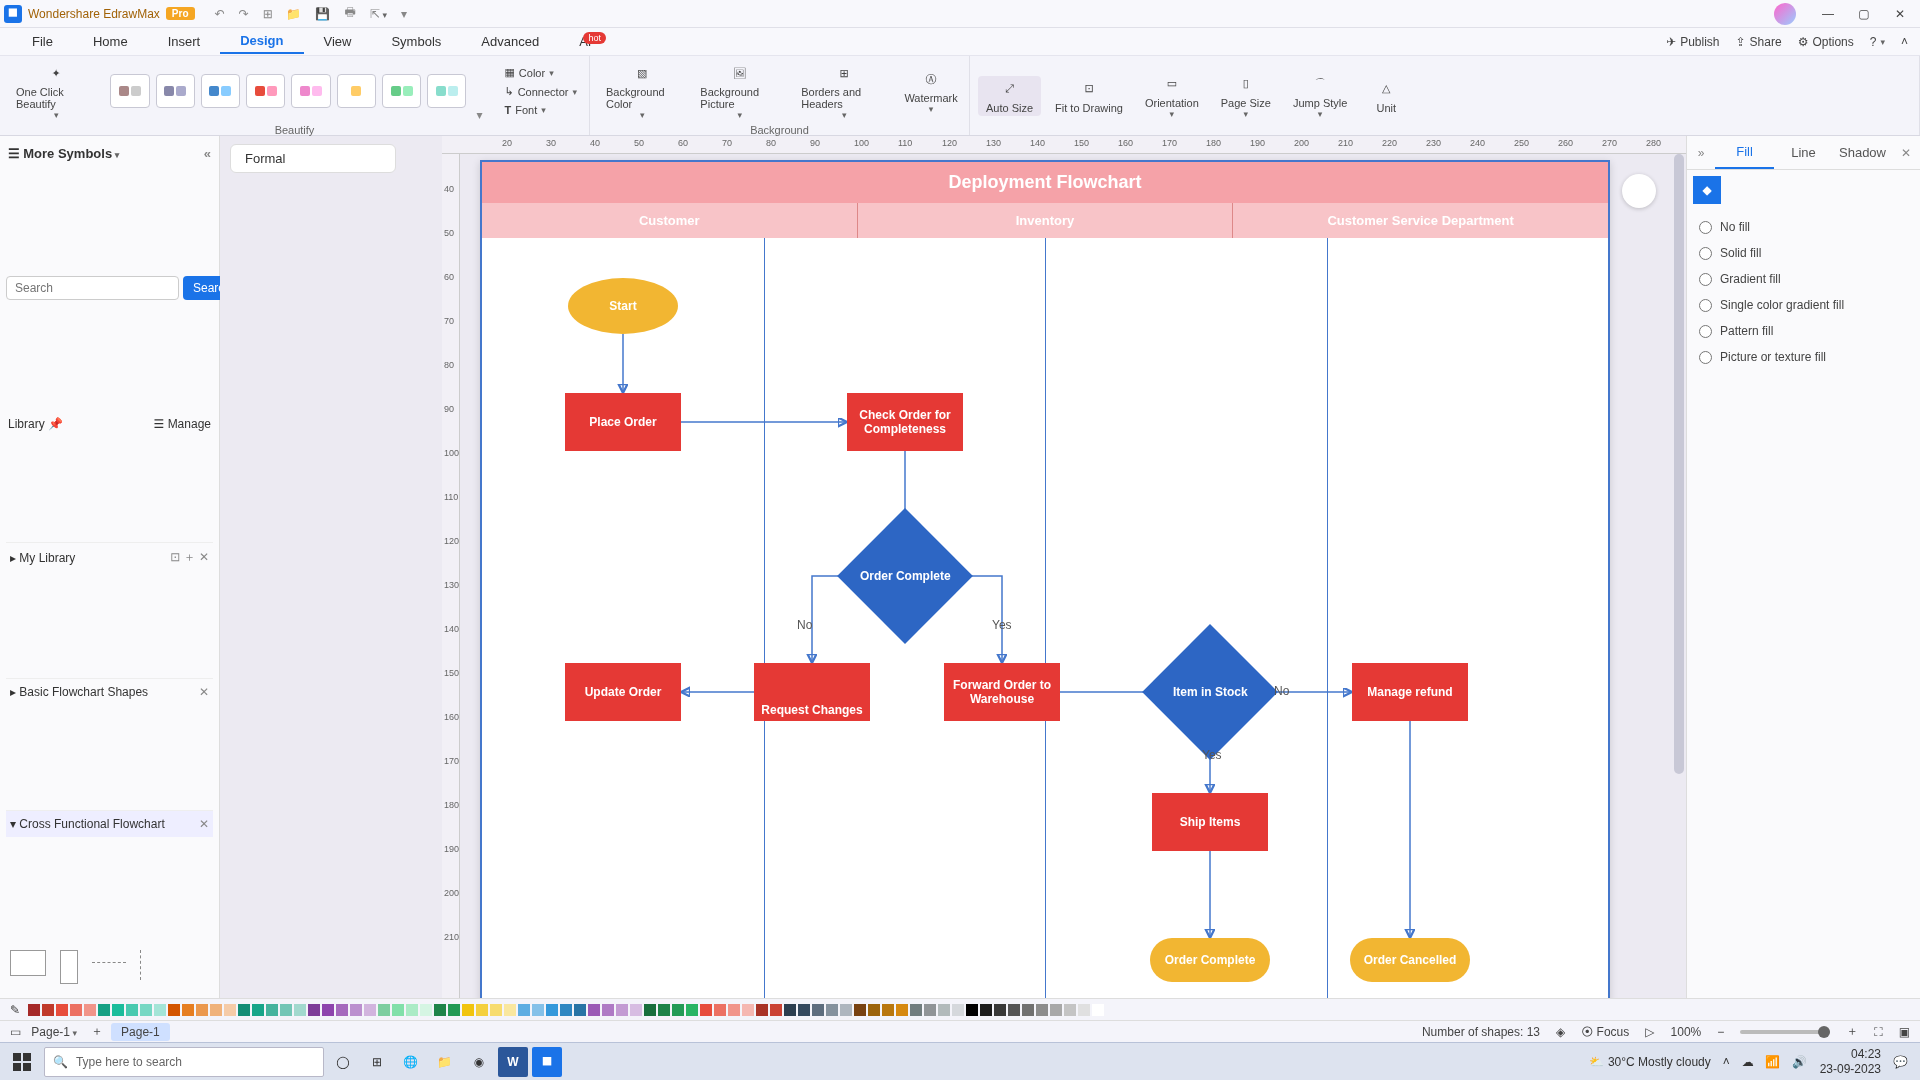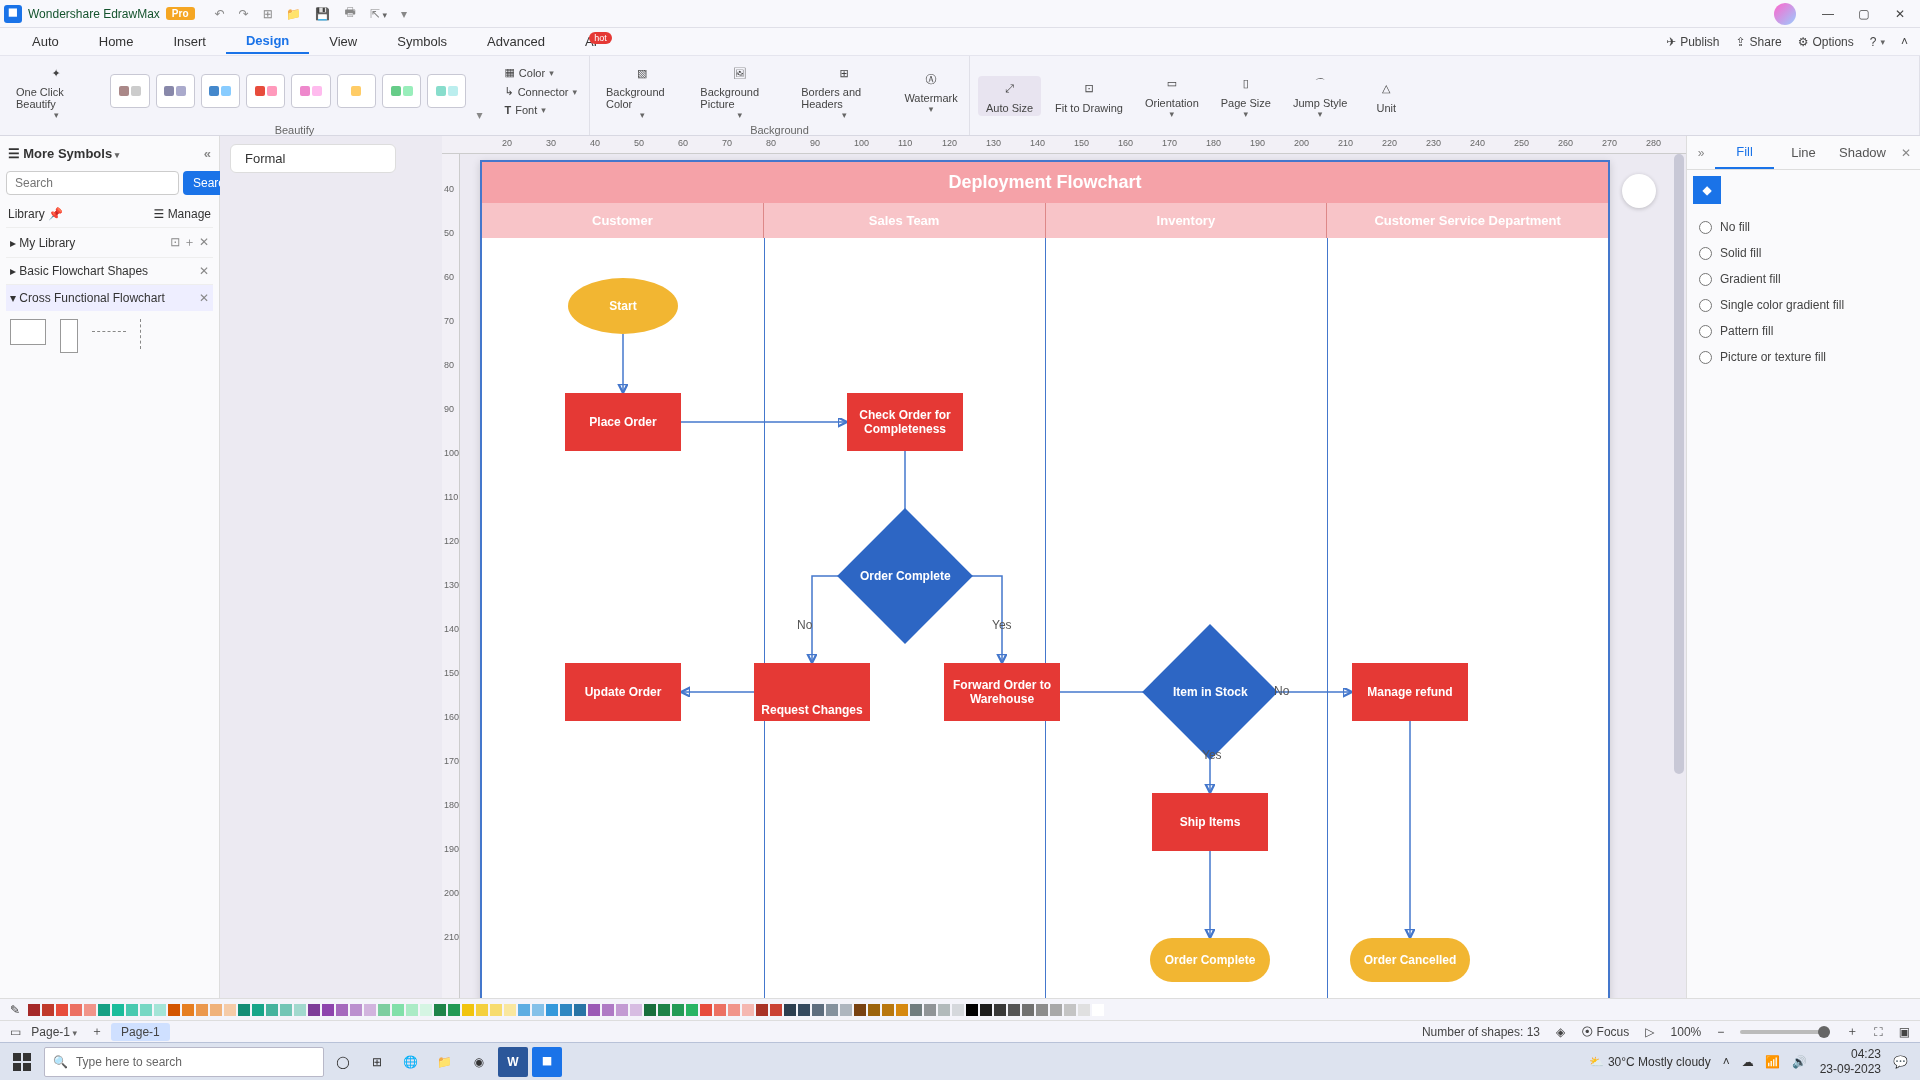--- a/index.html
+++ b/index.html
@@ -1,21 +1,21 @@
 <!DOCTYPE html>
 <html><head>
 <meta charset="utf-8">
 <style>
 * { margin: 0; padding: 0; box-sizing: border-box; font-family: "Segoe UI", Arial, sans-serif; }
 body { background: #f0f0f5; width: 1920px; height: 1080px; overflow: hidden; font-size: 12px; color: #333; }
 
 
 .title-bar { height: 28px; background: #f8f8fc; display: flex; align-items: center; padding: 0 4px; border-bottom: 1px solid #e0e0e8; }
 .title-bar .logo { width: 18px; height: 18px; background: #1a73e8; border-radius: 3px; display: flex; align-items: center; justify-content: center; color: white; font-weight: bold; font-size: 11px; margin-right: 6px; }
-.title-bar .title-text { font-size: 12px; color: #14532d; }
+.title-bar .title-text { font-size: 12px; color: #a16207; }
 .title-bar .pro-badge { background: #f5a623; color: white; font-size: 10px; padding: 1px 6px; border-radius: 3px; margin-left: 6px; font-weight: bold; }
 .title-bar .qat { display: flex; gap: 14px; margin-left: 20px; color: #888; align-items: center; }
 .title-bar .window-controls { margin-left: auto; display: flex; gap: 4px; align-items: center; }
 .title-bar .window-controls .avatar { width: 22px; height: 22px; border-radius: 50%; background: linear-gradient(135deg,#f6c,#9cf); margin-right: 12px; }
 .title-bar .window-controls .wc { width: 32px; height: 24px; display: flex; align-items: center; justify-content: center; color: #444; cursor: pointer; }
 
 
 .menu-bar { height: 28px; background: #f8f8fc; display: flex; align-items: center; padding: 0 12px; border-bottom: 1px solid #e5e5ee; }
 .menu-bar .menu-item { padding: 4px 20px; font-size: 13px; color: #333; cursor: pointer; }
 .menu-bar .menu-item.active { border-bottom: 2px solid #1a73e8; color: #1a73e8; font-weight: 600; }
@@ -32,21 +32,21 @@
 .ribbon-btn .ico { width: 22px; height: 22px; margin-bottom: 2px; display:flex; align-items:center; justify-content:center; }
 .beautify-chip { width: 44px; height: 34px; border: 1px solid #c8c8d4; border-radius: 4px; background: #fff; display:flex; align-items:center; justify-content:center; position:relative; }
 .beautify-chip .sw { width:10px; height:10px; border-radius:2px; margin:1px; }
 .mini-row { display:flex; align-items:center; gap:4px; font-size:11px; color:#444; cursor:pointer; padding:2px 4px;}
 .ribbon-btn.highlighted { background:#e8e4f0; border-radius:4px; }
 
 
 .main { display: flex; height: calc(100% - 28px - 28px - 80px - 22px - 22px - 38px); }
 
 
-.left-panel { width: 220px; background: #fafafc; border-right: 1px solid #ddd; padding: 6px; display:flex; flex-direction:column; }
+.left-panel { width: 220px; background: #fafafc; border-right: 1px solid #ddd; padding: 6px; display:flex; flex-direction:column;justify-content:space-between; }
 .left-panel .hdr { display:flex; align-items:center; justify-content:space-between; padding:4px 2px; font-size:13px; font-weight:600;}
 .left-panel .search-row { display:flex; gap:4px; margin:6px 0; }
 .left-panel .search-row input { flex:1; border:1px solid #ccc; border-radius:4px; padding:4px 8px; font-size:12px; }
 .left-panel .search-row button { background:#1a73e8; color:white; border:none; border-radius:4px; padding:4px 10px; font-size:12px; cursor:pointer; }
 .lp-section-head { display:flex; justify-content:space-between; align-items:center; padding:6px 2px; font-size:12px; }
 .lp-cat { padding:6px 4px; font-size:12px; border-top:1px solid #eee; display:flex; justify-content:space-between; align-items:center; cursor:pointer;}
 .shape-thumbs { display:flex; gap:14px; padding:8px 4px; }
 .shape-thumbs .th { width:36px; height:26px; border:1px solid #999; background:#fff; }
 
 
@@ -125,21 +125,21 @@
   </div>
   <div class="window-controls">
     <div class="avatar"></div>
     <div class="wc">—</div>
     <div class="wc">▢</div>
     <div class="wc">✕</div>
   </div>
 </div>
 
 <div class="menu-bar">
-  <div class="menu-item">Auto</div>
+  <div class="menu-item">File</div>
   <div class="menu-item">Home</div>
   <div class="menu-item">Insert</div>
   <div class="menu-item active">Design</div>
   <div class="menu-item">View</div>
   <div class="menu-item">Symbols</div>
   <div class="menu-item">Advanced</div>
   <div class="menu-item"><span>AI</span><span class="ai-badge">hot</span></div>
   <div class="right">
     <span>✈ <span>Publish</span></span>
     <span>⇪ <span>Share</span></span>
@@ -341,21 +341,20 @@
         <span style="top: 778px;">210</span>
       </div>
     <div class="float-icon"></div>
     <div class="scroll-thumb-v"></div>
 
     <div class="page">
       <div style="border:2px solid #4477cc;">
         <div class="swimlane-title">Deployment Flowchart</div>
         <div class="swimlane-head-row">
           <div class="lane">Customer</div>
-          <div class="lane">Sales Team</div>
           <div class="lane">Inventory</div>
           <div class="lane" style="border-right:none;">Customer Service Department</div>
         </div>
         <div class="swimlane-body">
           <div class="lane-border" style="left:25%;"></div>
           <div class="lane-border" style="left:50%;"></div>
           <div class="lane-border" style="left:75%;"></div>
 
           <svg class="connectors">
             <defs>

